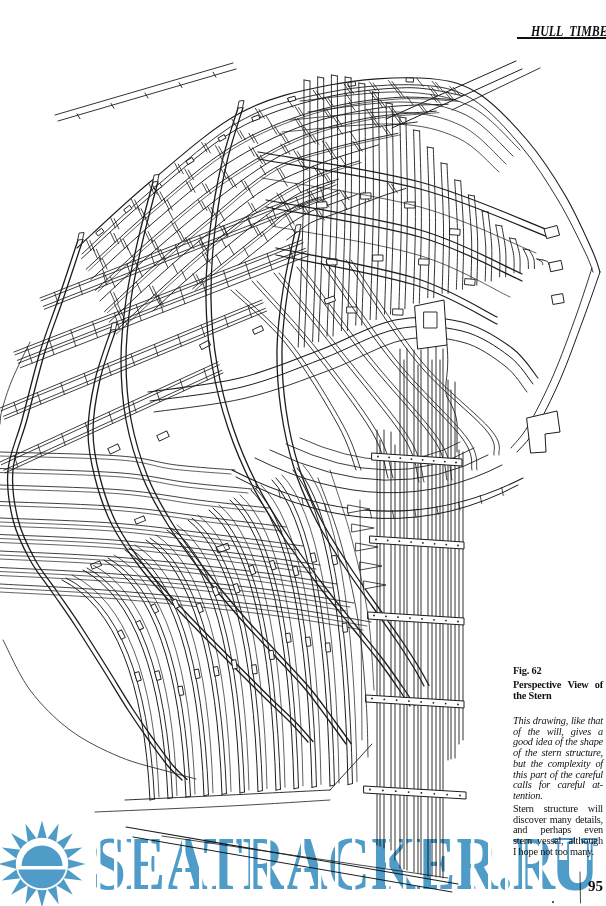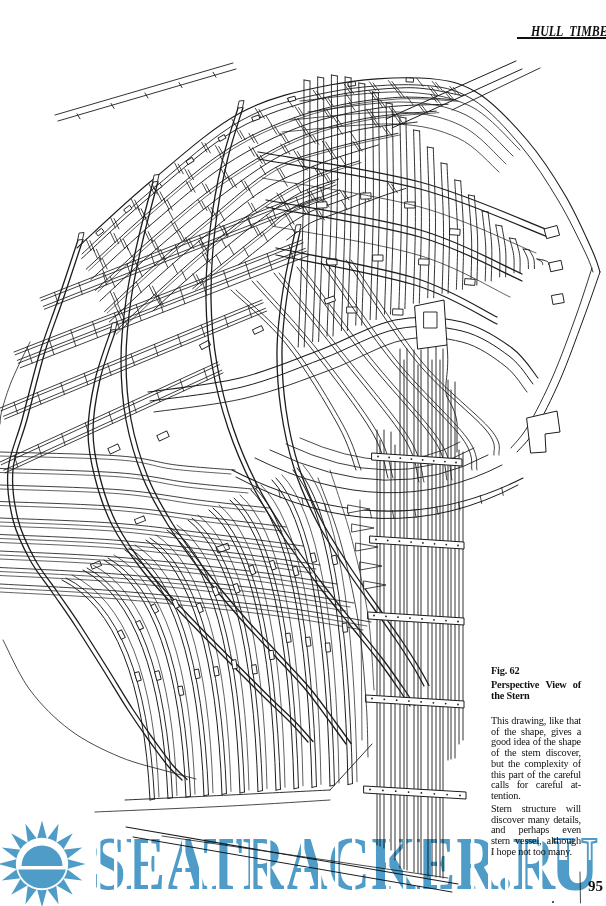--- a/index.html
+++ b/index.html
@@ -1,18 +1,18 @@
 <!DOCTYPE html>
 <html><head><meta charset="utf-8">
 <style>
   html,body { margin:0; padding:0; }
   body { width:606px; height:906px; background:#ffffff; position:relative;
          font-family:"Liberation Serif", serif; overflow:hidden; }
   .jl { display:flex; justify-content:space-between; }
-  .tcol { position:absolute; left:491px; width:90px; color:#111;
+  .tcol { position:absolute; left:513px; width:90px; color:#111;
            font-size:10.3px; line-height:10.7px; letter-spacing:-0.2px; }
 </style></head>
 <body>
 
 <div style="position:absolute; left:531px; top:22px; width:76px; overflow:hidden; white-space:nowrap;">
 <span style="display:inline-block; transform:scaleX(0.82); transform-origin:0 0; font-family:'Liberation Serif',serif; font-weight:bold; font-style:italic; font-size:14.5px; color:#101010;">HULL&nbsp;&nbsp;TIMBERING</span></div>
 
 <div style="position:absolute; left:517px; top:37px; width:89px; height:1.6px; background:#101010;"></div>
 
 <svg width="606" height="906" viewBox="0 0 606 906" style="position:absolute;left:0;top:0" stroke-linecap="round" stroke-linejoin="round">
@@ -763,46 +763,46 @@
   <div>Fig. 62</div>
   <div style="height:3.5px"></div>
   <div class="jl">
       <span>Perspective</span>
       <span>View</span>
       <span>of</span>
     </div>
   <div>the Stern</div>
 </div>
 
-<div class="tcol" style="top:716px;">
+<div class="tcol" style="top:716px;font-style:italic;">
   <div class="jl">
       <span>This</span>
       <span>drawing,</span>
       <span>like</span>
       <span>that</span>
     </div>
   <div class="jl">
       <span>of</span>
       <span>the</span>
-      <span>shape,</span>
+      <span>will,</span>
       <span>gives</span>
       <span>a</span>
     </div>
   <div class="jl">
       <span>good</span>
       <span>idea</span>
       <span>of</span>
       <span>the</span>
       <span>shape</span>
     </div>
   <div class="jl">
       <span>of</span>
       <span>the</span>
       <span>stern</span>
-      <span>discover,</span>
+      <span>structure,</span>
     </div>
   <div class="jl">
       <span>but</span>
       <span>the</span>
       <span>complexity</span>
       <span>of</span>
     </div>
   <div class="jl">
       <span>this</span>
       <span>part</span>

